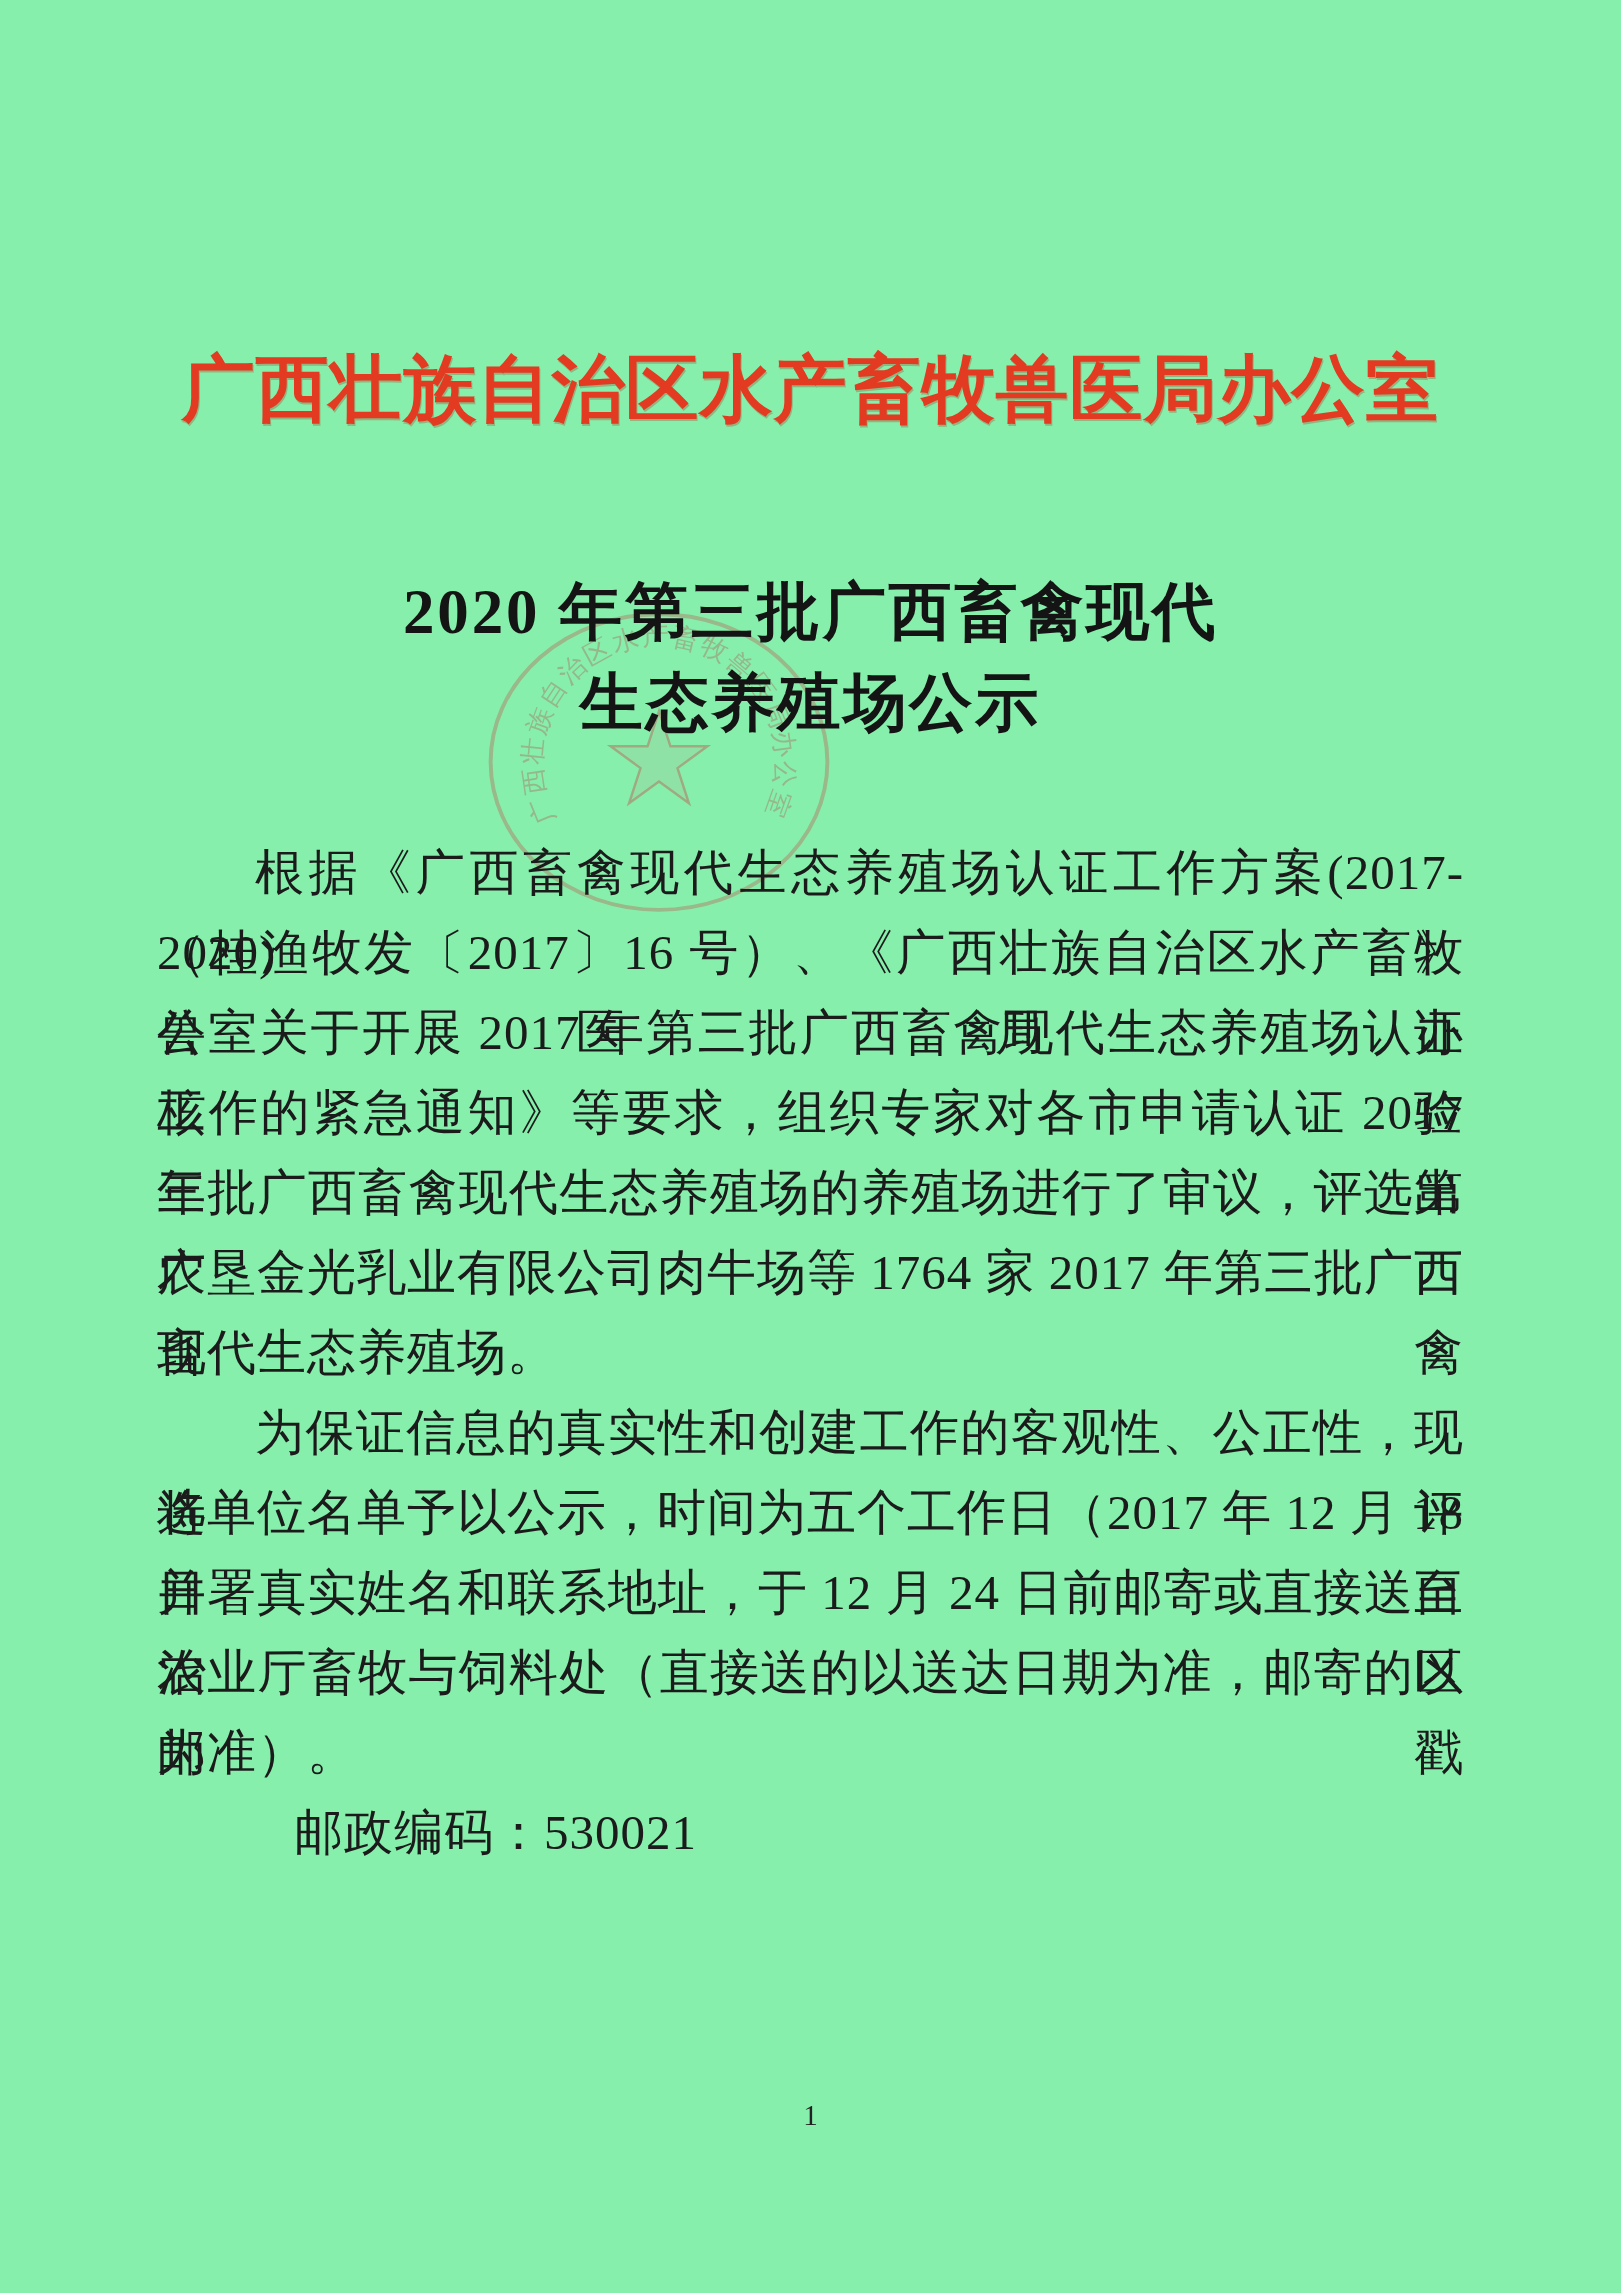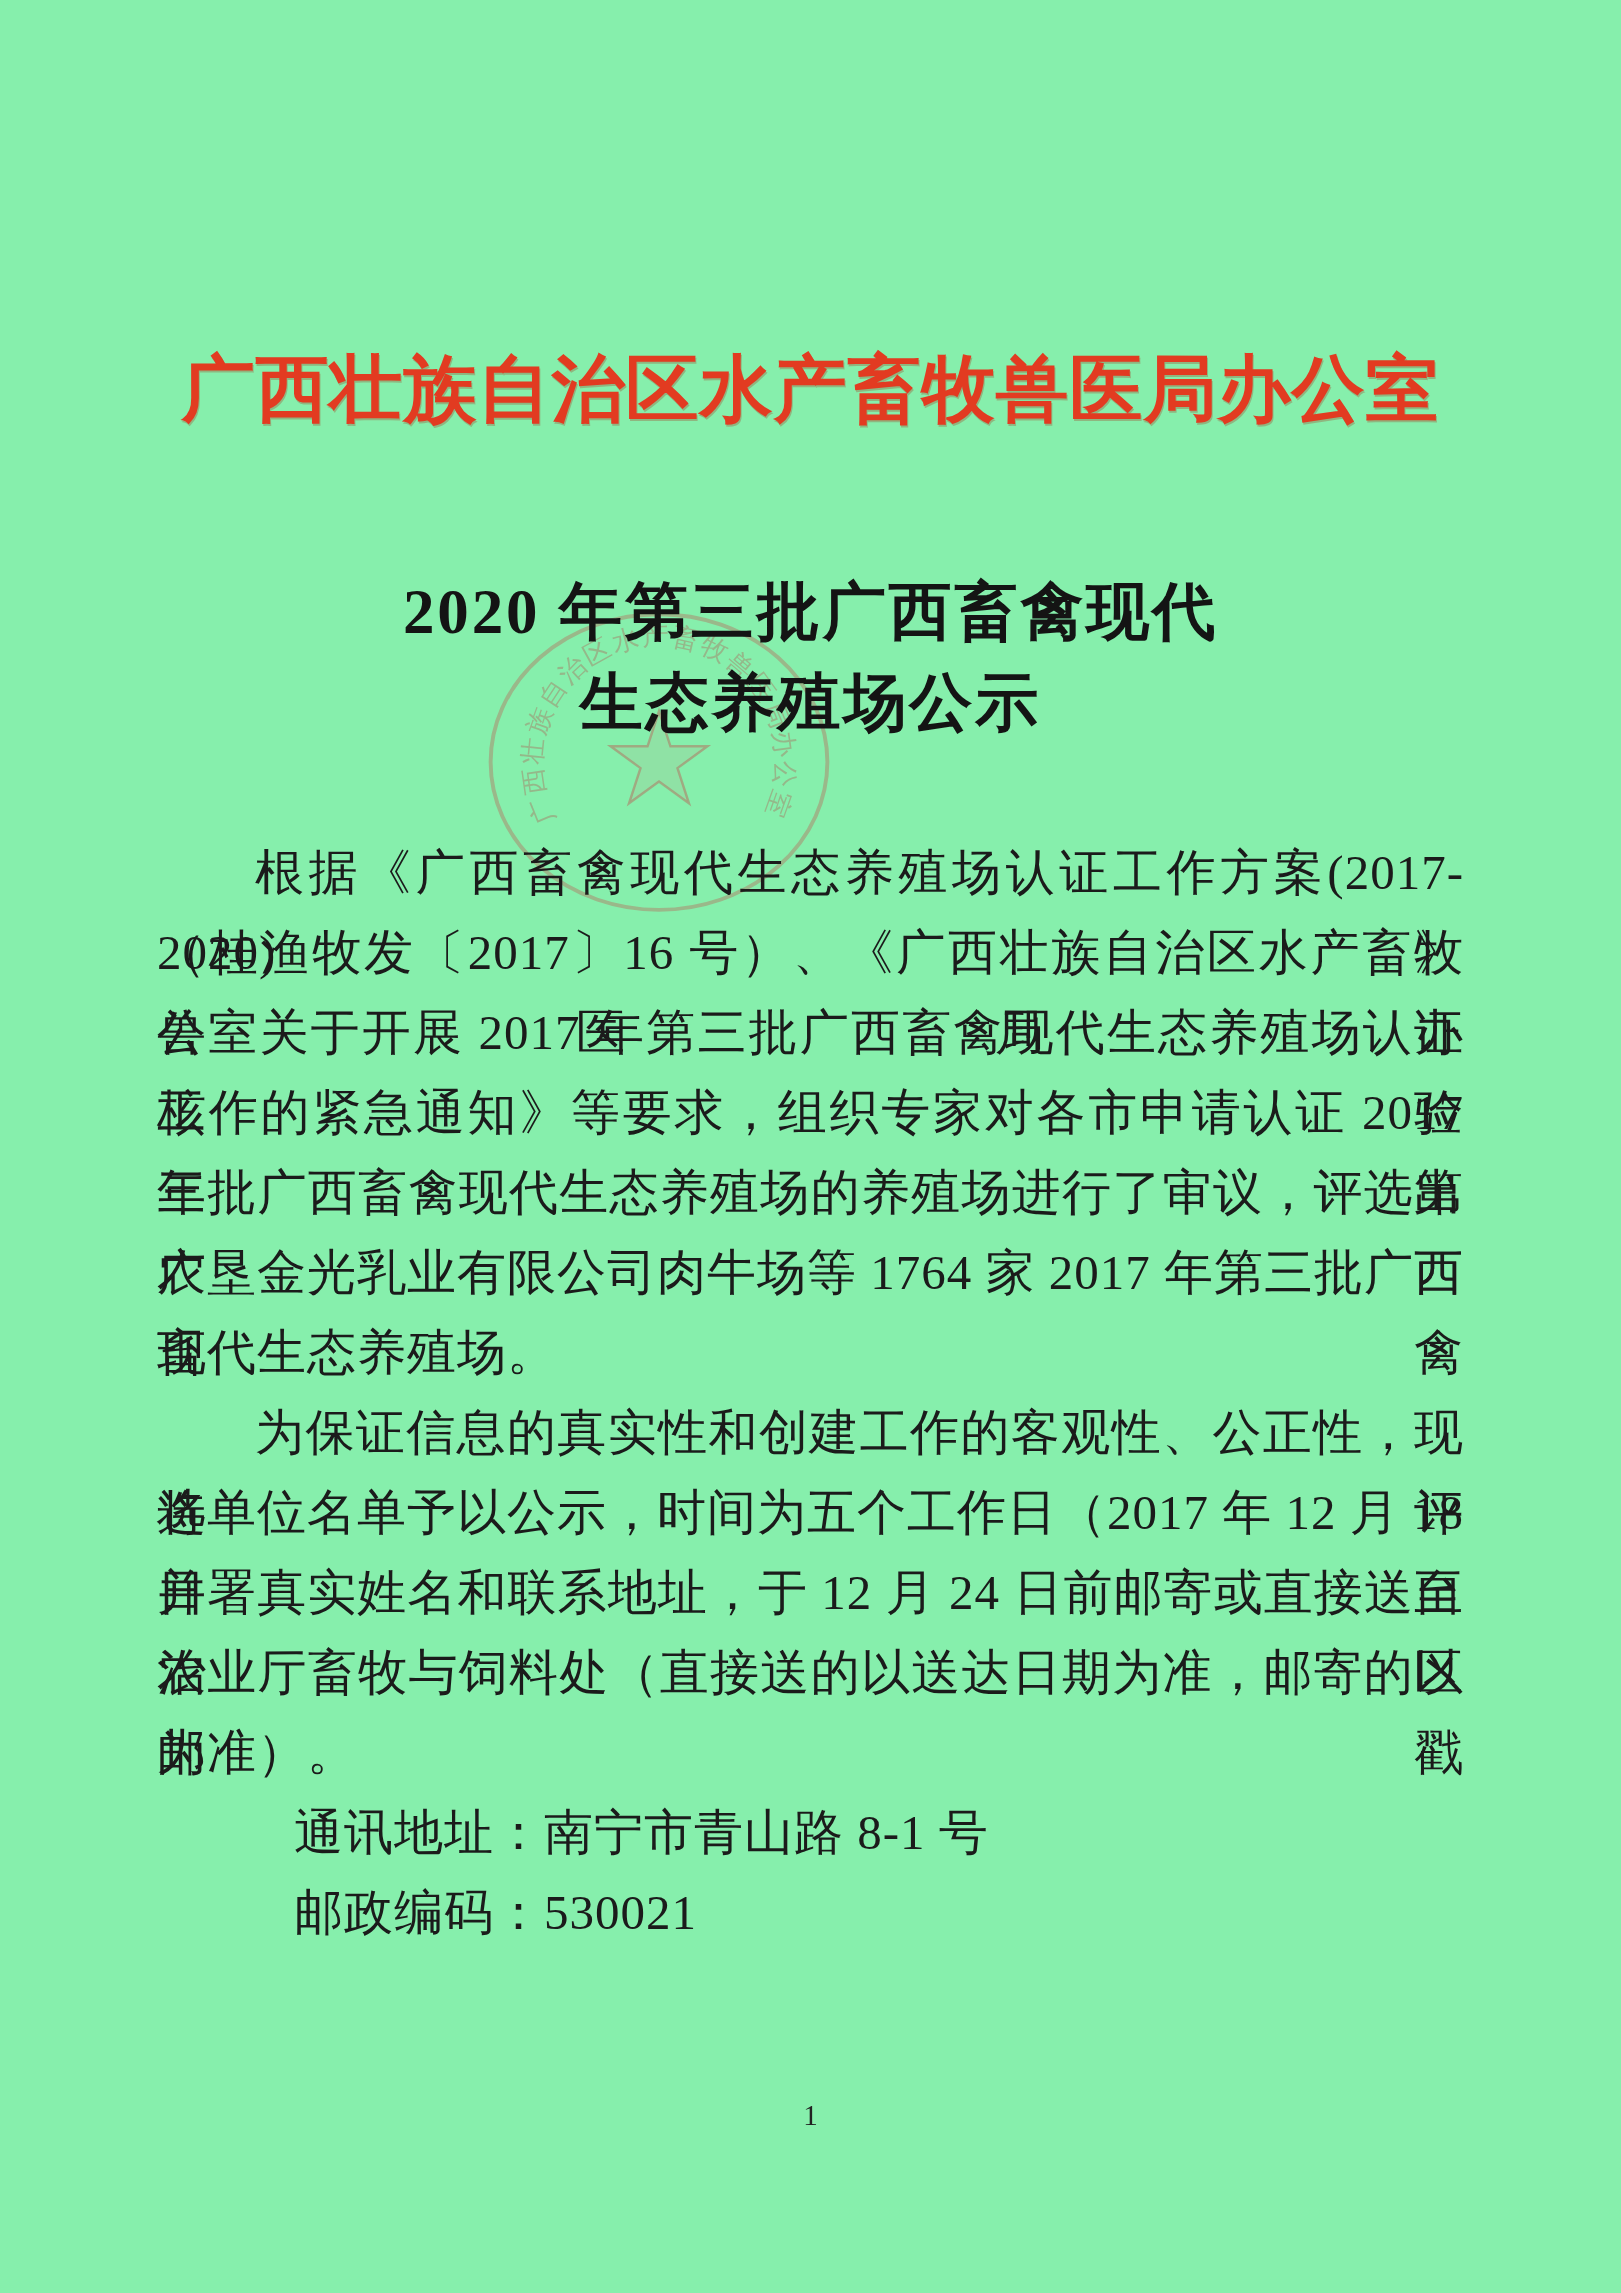--- a/index.html
+++ b/index.html
@@ -104,23 +104,20 @@
     <div class="bline fill">三批广西畜禽现代生态养殖场的养殖场进行了审议，评选出广西</div>
     <div class="bline fill">农垦金光乳业有限公司肉牛场等 1764 家 2017 年第三批广西畜禽</div>
     <div class="bline">现代生态养殖场。</div>
     <div class="bline fill indent">为保证信息的真实性和创建工作的客观性、公正性，现将评</div>
     <div class="bline fill">选单位名单予以公示，时间为五个工作日（2017 年 12 月 18 日至</div>
     <div class="bline fill">并署真实姓名和联系地址，于 12 月 24 日前邮寄或直接送自治区</div>
     <div class="bline fill">农业厅畜牧与饲料处（直接送的以送达日期为准，邮寄的以邮戳</div>
     <div class="bline">为准）。</div>
 
     <div class="bline cindent">
-      <span>通讯地址：</span><span>南宁市青山路 8-1 号</span>
-    </div>
-    <div class="bline cindent">
       <span>邮政编码：</span><span>530021</span>
     </div>
   </div>
 
   <div class="page-number">1</div>
 
 </div>
 
 
 </body></html>

